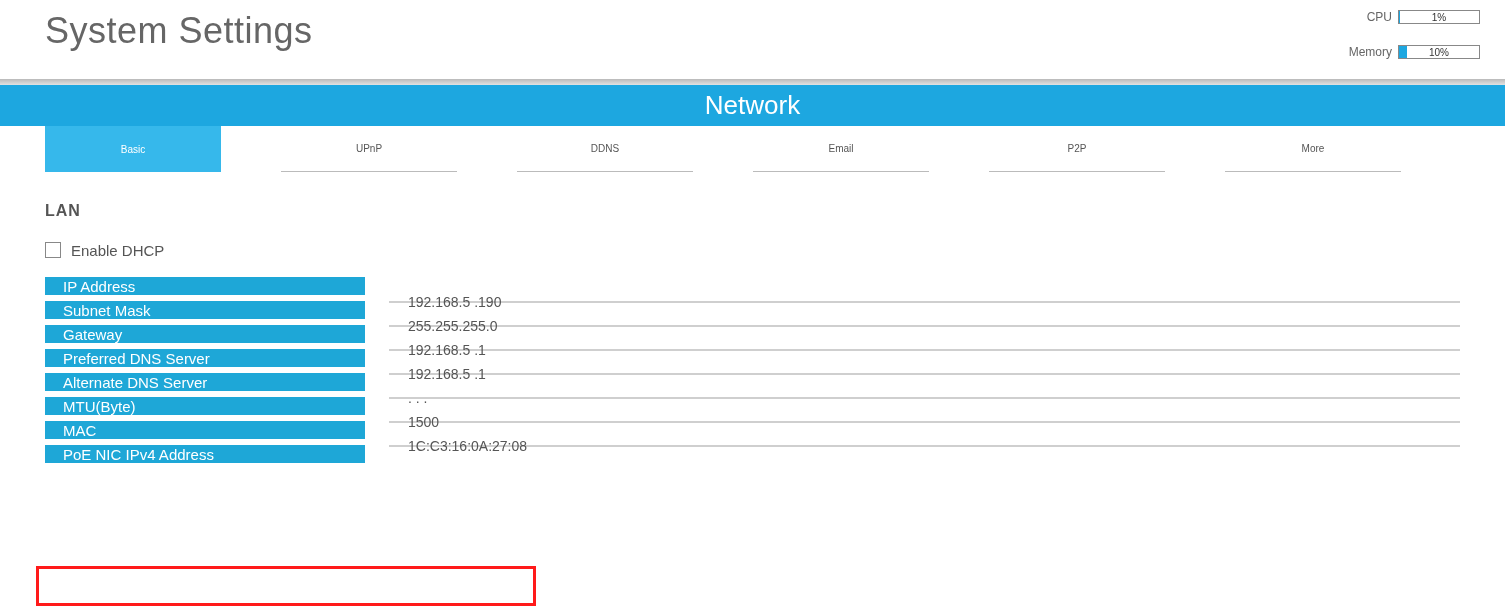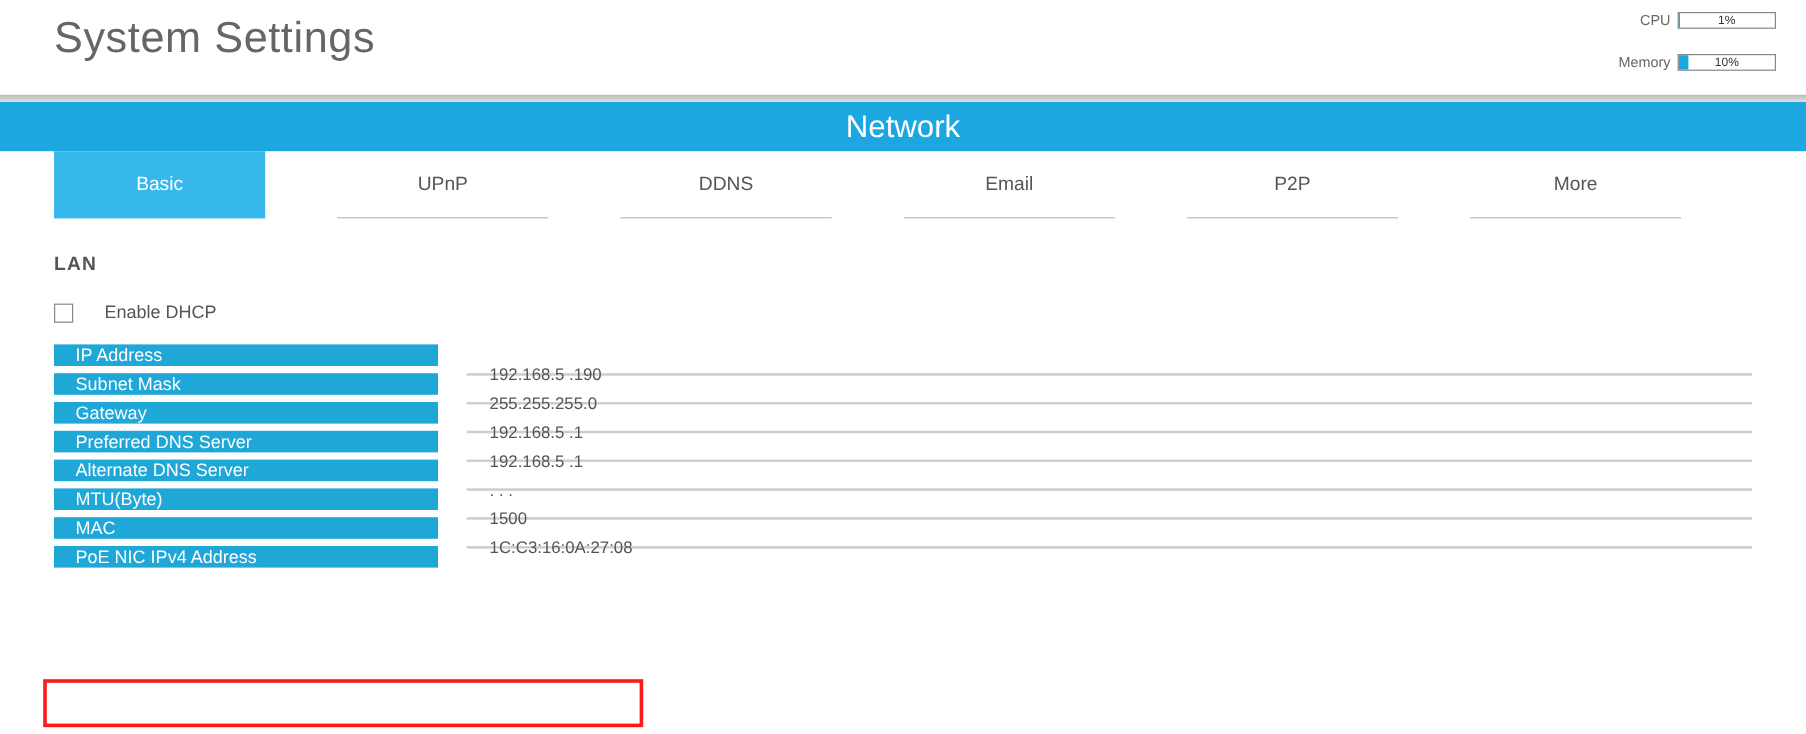--- a/index.html
+++ b/index.html
@@ -77,25 +77,25 @@
   }
 
   .tabs {
     display: flex;
     padding: 0 45px;
     gap: 60px;
     margin-top: 0;
   }
   .tab {
     flex: 0 0 176px;
-    height: 56px;
+    height: 46px;
     display: flex;
     align-items: center;
     justify-content: center;
-    font-size: 16px;
+    font-size: 10px;
     color: #555;
     cursor: pointer;
     border-bottom: 1px solid #bbb;
     font-weight: 300;
   }
   .tab.active {
     background: #36b8eb;
     color: #fff;
     border-bottom: none;
   }
@@ -107,22 +107,22 @@
   .section-label {
     font-size: 16px;
     color: #555;
     margin-bottom: 22px;
     letter-spacing: 1px;
     font-weight: 700;
   }
 
   .checkbox-row {
     display: flex;
-    align-items: flex-end;
-    gap: 26px;
+    align-items: flex-start;
+    gap: 10px;
     margin-bottom: 18px;
     font-size: 15px;
     color: #555;
   }
   .checkbox-box {
     width: 16px;
     height: 16px;
     border: 1px solid #888;
     background: #fff;
   }

